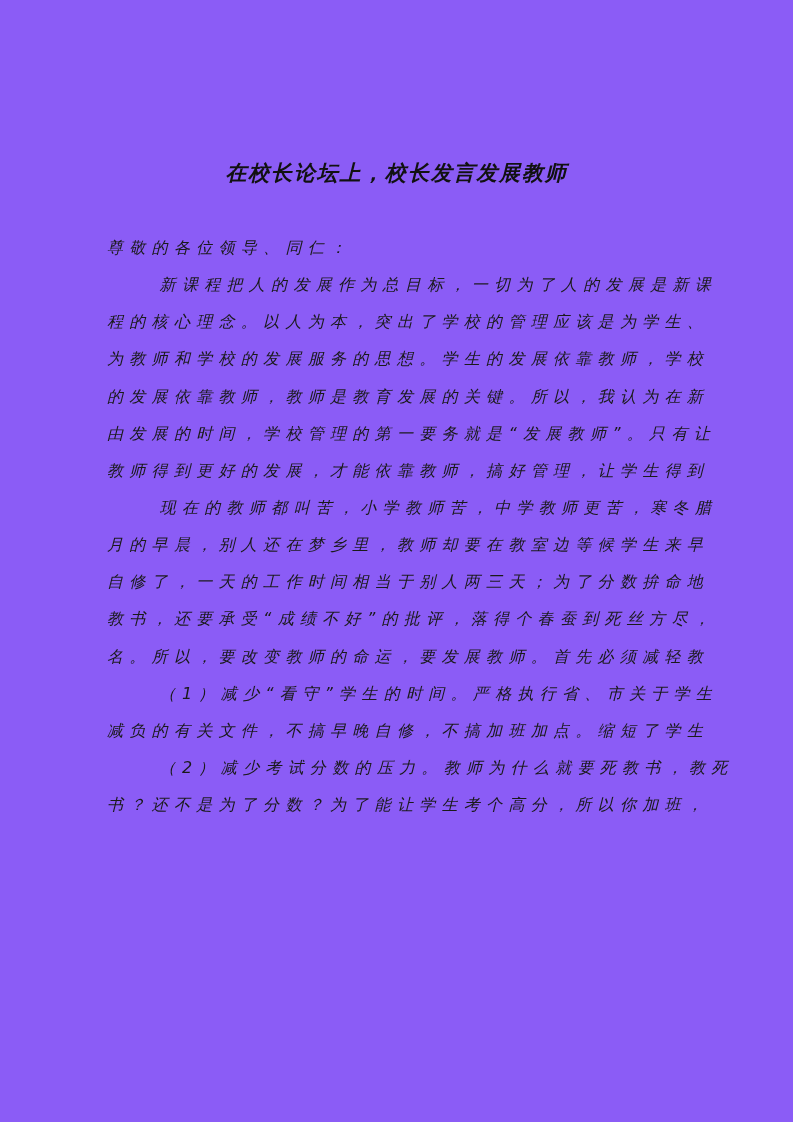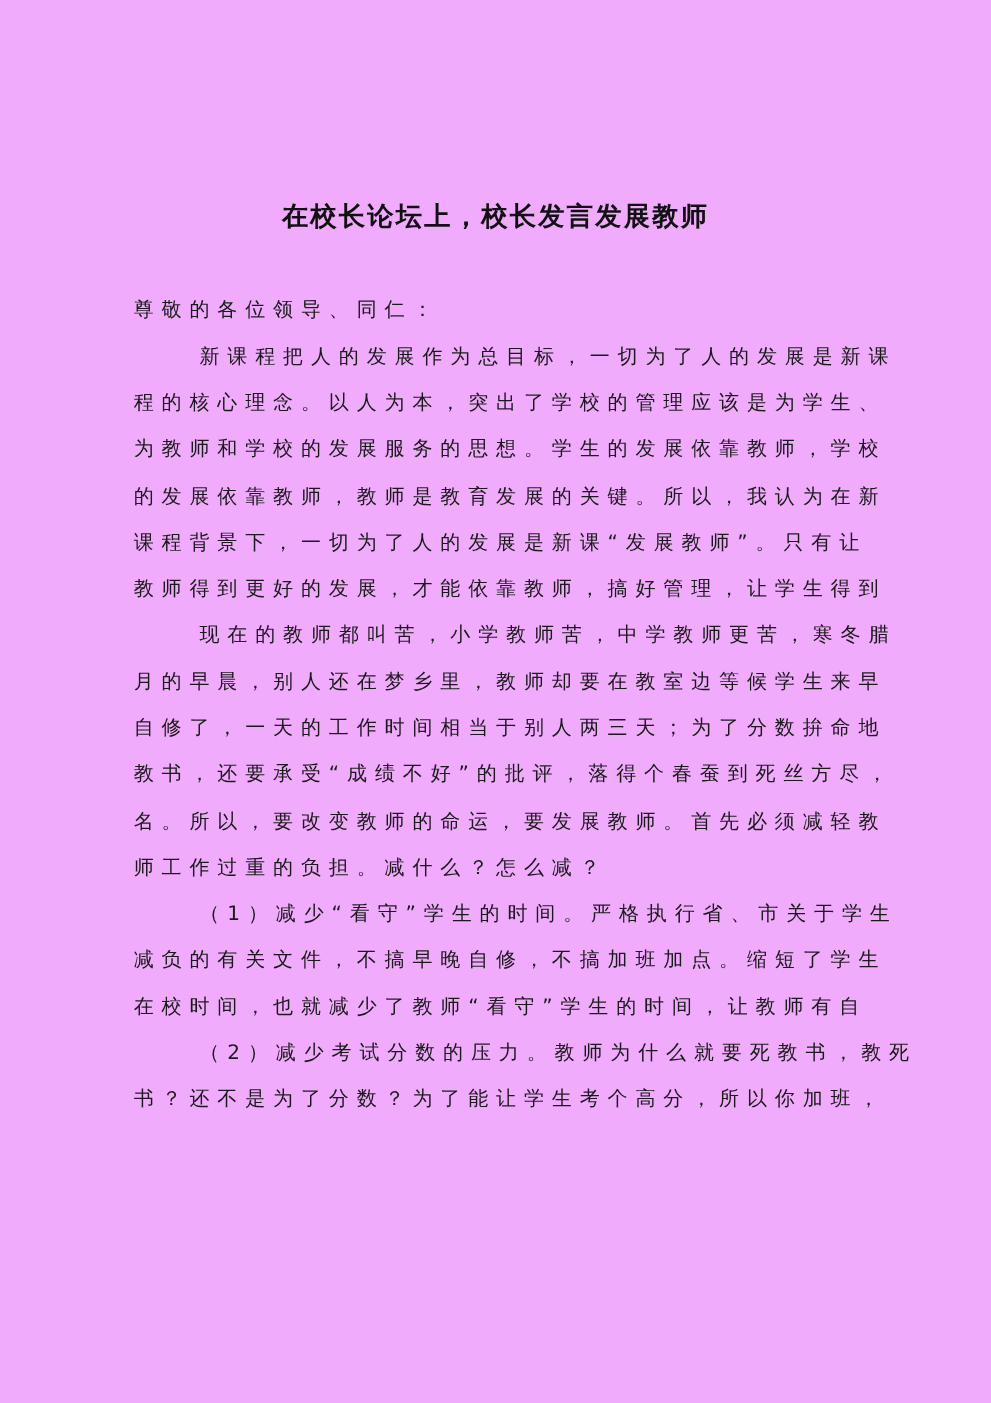--- a/index.html
+++ b/index.html
@@ -1,17 +1,17 @@
 <!DOCTYPE html>
 <html><head>
 <meta charset="utf-8">
 <style>
   html, body { margin: 0; padding: 0; background: #ffffff; }
   body { width: 793px; height: 1122px; position: relative; overflow: hidden; }
-  .page { position: absolute; left: 0; top: 0; width: 793px; height: 1122px; background: #f0abfc; }
+  .page { position: absolute; left: 0; top: 0; width: 793px; height: 1122px; background: #8b5cf6; font-style: italic; }
   .title {
     position: absolute; left: 0; width: 793px; top: 158px;
     text-align: center;
     font-family: "DejaVu Sans", "Liberation Sans", sans-serif;
     font-weight: bold; font-size: 21px; letter-spacing: 1.8px; color: #111;
     line-height: 30px;
   }
   .body {
     position: absolute; left: 107px; top: 229px; width: 590px;
     font-family: "DejaVu Sans", "Liberation Sans", sans-serif;
@@ -25,27 +25,25 @@
 <body>
 
 <div class="page">
   <div class="title">在校长论坛上，校长发言发展教师</div>
   <div class="body">
     <div class="line">尊敬的各位领导、同仁：</div>
     <div class="line indent">新课程把人的发展作为总目标，一切为了人的发展是新课</div>
     <div class="line">程的核心理念。以人为本，突出了学校的管理应该是为学生、</div>
     <div class="line">为教师和学校的发展服务的思想。学生的发展依靠教师，学校</div>
     <div class="line">的发展依靠教师，教师是教育发展的关键。所以，我认为在新</div>
-    <div class="line">课程背景下，一切为了人的发展是新课“发展教师”。只有让</div>
+    <div class="line">由发展的时间，学校管理的第一要务就是“发展教师”。只有让</div>
     <div class="line">教师得到更好的发展，才能依靠教师，搞好管理，让学生得到</div>
     <div class="line indent">现在的教师都叫苦，小学教师苦，中学教师更苦，寒冬腊</div>
     <div class="line">月的早晨，别人还在梦乡里，教师却要在教室边等候学生来早</div>
     <div class="line">自修了，一天的工作时间相当于别人两三天；为了分数拚命地</div>
     <div class="line">教书，还要承受“成绩不好”的批评，落得个春蚕到死丝方尽，</div>
     <div class="line">名。所以，要改变教师的命运，要发展教师。首先必须减轻教</div>
-    <div class="line">师工作过重的负担。减什么？怎么减？</div>
     <div class="line indent">（1）减少“看守”学生的时间。严格执行省、市关于学生</div>
     <div class="line">减负的有关文件，不搞早晚自修，不搞加班加点。缩短了学生</div>
-    <div class="line">在校时间，也就减少了教师“看守”学生的时间，让教师有自</div>
     <div class="line indent">（2）减少考试分数的压力。教师为什么就要死教书，教死</div>
     <div class="line">书？还不是为了分数？为了能让学生考个高分，所以你加班，</div>
   </div>
 </div>
 
 </body></html>

